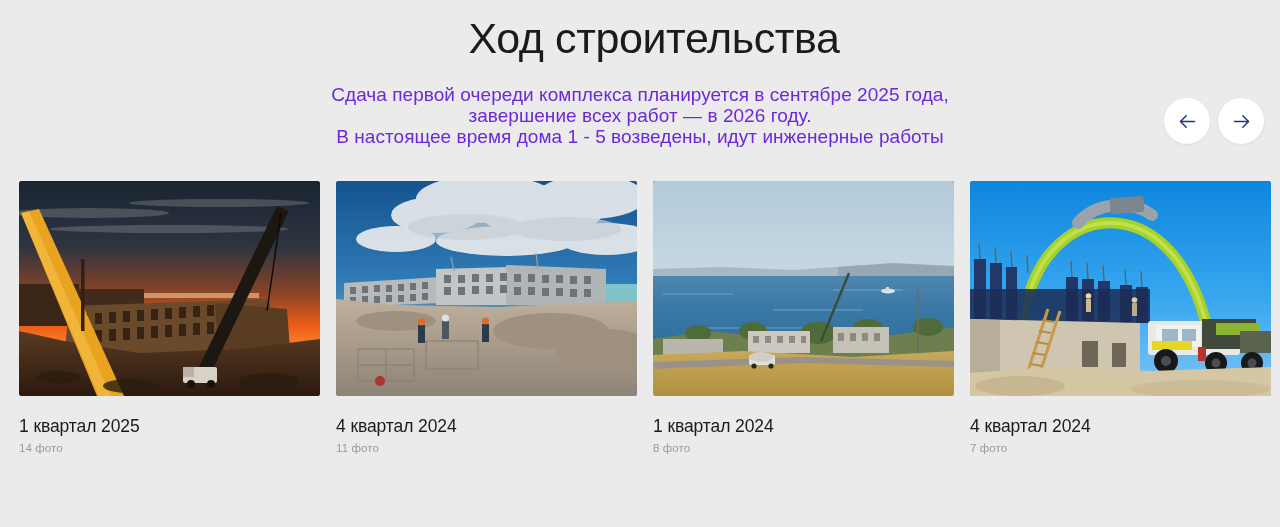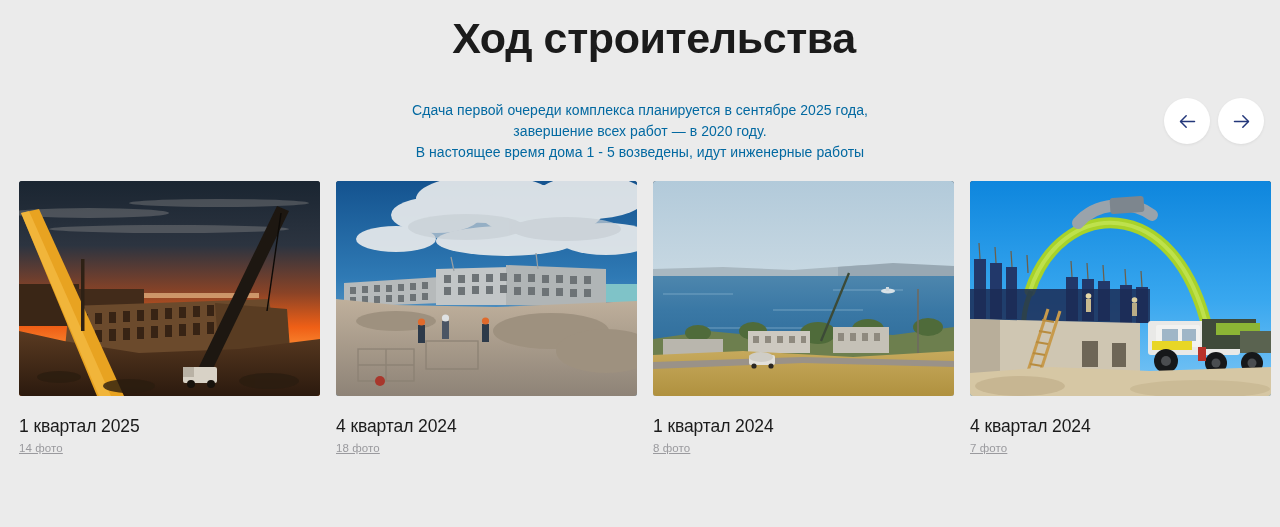--- a/index.html
+++ b/index.html
@@ -22,33 +22,33 @@
   }
 
   
   .header {
     position: relative;
     padding-top: 12px;
   }
   .page-title {
     text-align: center;
     font-size: 43px;
-    font-weight: 700;
+    font-weight: 400;
     letter-spacing: -0.4px;
     color: #1b1b1b;
     margin: 0;
     line-height: 1.25;
     padding-left: 28px;
   }
   .subtitle {
     text-align: center;
-    font-size: 14px;
+    font-size: 19px;
     line-height: 21px;
-    color: #0369a1;
-    margin: 34px auto 0 auto;
+    color: #6d28d9;
+    margin: 18px auto 0 auto;
     width: 640px;
     letter-spacing: 0.05px;
   }
   .subtitle .line {
     display: block;
     white-space: nowrap;
   }
 
   
   .nav-arrows {
@@ -103,21 +103,20 @@
     color: #1b1b1b;
     font-weight: 400;
     letter-spacing: -0.1px;
     line-height: 1.2;
   }
   .card-count {
     margin-top: 5px;
     font-size: 11.5px;
     color: #9a9a9e;
     letter-spacing: 0.1px;
-    text-decoration: underline;
   }
 
   
   .watermark {
     position: absolute;
     left: 935px;
     top: 420px;
     width: 330px;
     height: 70px;
     pointer-events: none;
@@ -127,21 +126,21 @@
 </head>
 <body>
 
 <div class="section">
 
   <div class="header">
     <h1 class="page-title">Ход строительства</h1>
 
     <div class="subtitle">
       <span class="line">Сдача первой очереди комплекса планируется в сентябре 2025 года,</span>
-      <span class="line">завершение всех работ — в 2020 году.</span>
+      <span class="line">завершение всех работ — в 2026 году.</span>
       <span class="line">В настоящее время дома 1 - 5 возведены, идут инженерные работы</span>
     </div>
   </div>
 
   <div class="nav-arrows">
     <button class="nav-btn" aria-label="prev">
       <span>
         <svg width="21" height="21" viewBox="0 0 24 24" fill="none" stroke="#23377a" stroke-width="1.7" stroke-linecap="round" stroke-linejoin="round">
           <line x1="20" y1="12" x2="4.5" y2="12"></line>
           <polyline points="10.5,5.5 4,12 10.5,18.5"></polyline>
@@ -343,21 +342,21 @@
             <rect x="106" y="140" width="7" height="18" fill="#4b5564"></rect>
             <circle cx="109.5" cy="137" r="3.6" fill="#dfe2e4"></circle>
             <rect x="146" y="143" width="7" height="18" fill="#2d3a4a"></rect>
             <circle cx="149.5" cy="140" r="3.6" fill="#e06a2c"></circle>
           </g>
 
           <circle cx="44" cy="200" r="5" fill="#a8372c"></circle>
         </svg>
       </div>
       <div class="card-title">4 квартал 2024</div>
-      <div class="card-count">18 фото</div>
+      <div class="card-count">11 фото</div>
     </div>
 
     <div class="card">
       <div class="card-photo">
         <svg viewBox="0 0 301 215" preserveAspectRatio="none">
           <defs>
             <linearGradient id="g3sky" x1="0" y1="0" x2="0" y2="1">
               <stop offset="0%" stop-color="#b2cada"></stop>
               <stop offset="60%" stop-color="#cfdde5"></stop>
               <stop offset="100%" stop-color="#e2e9eb"></stop>

